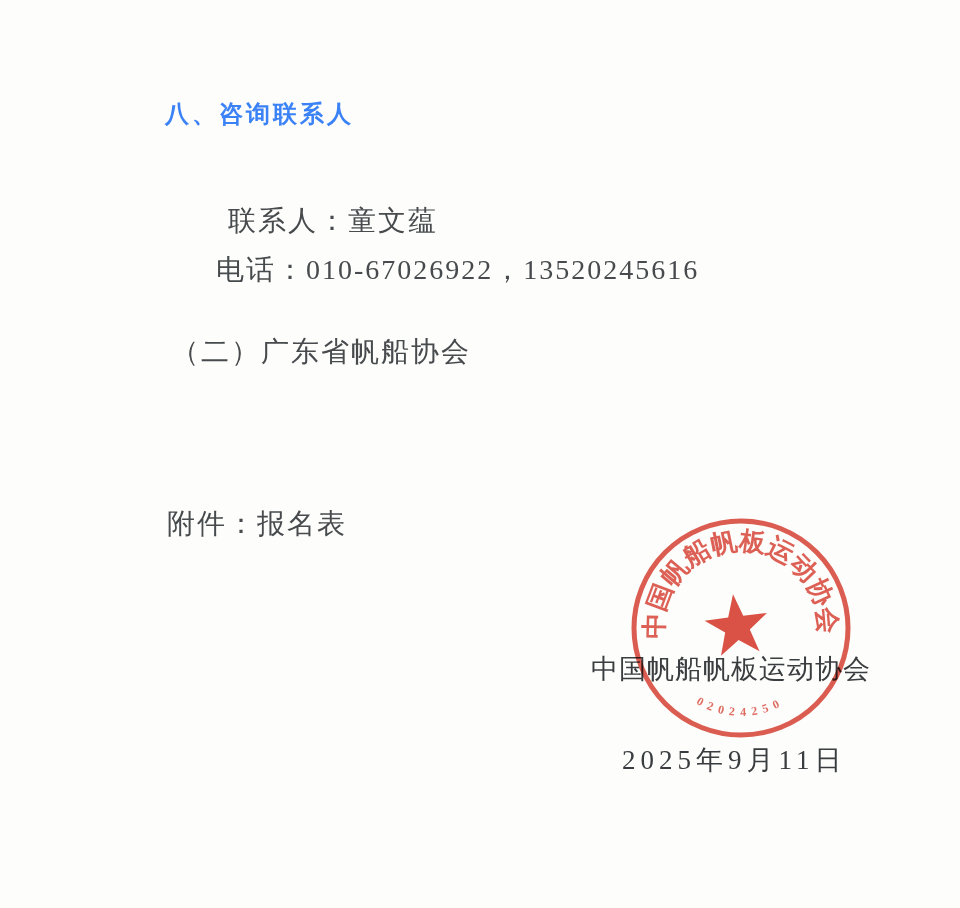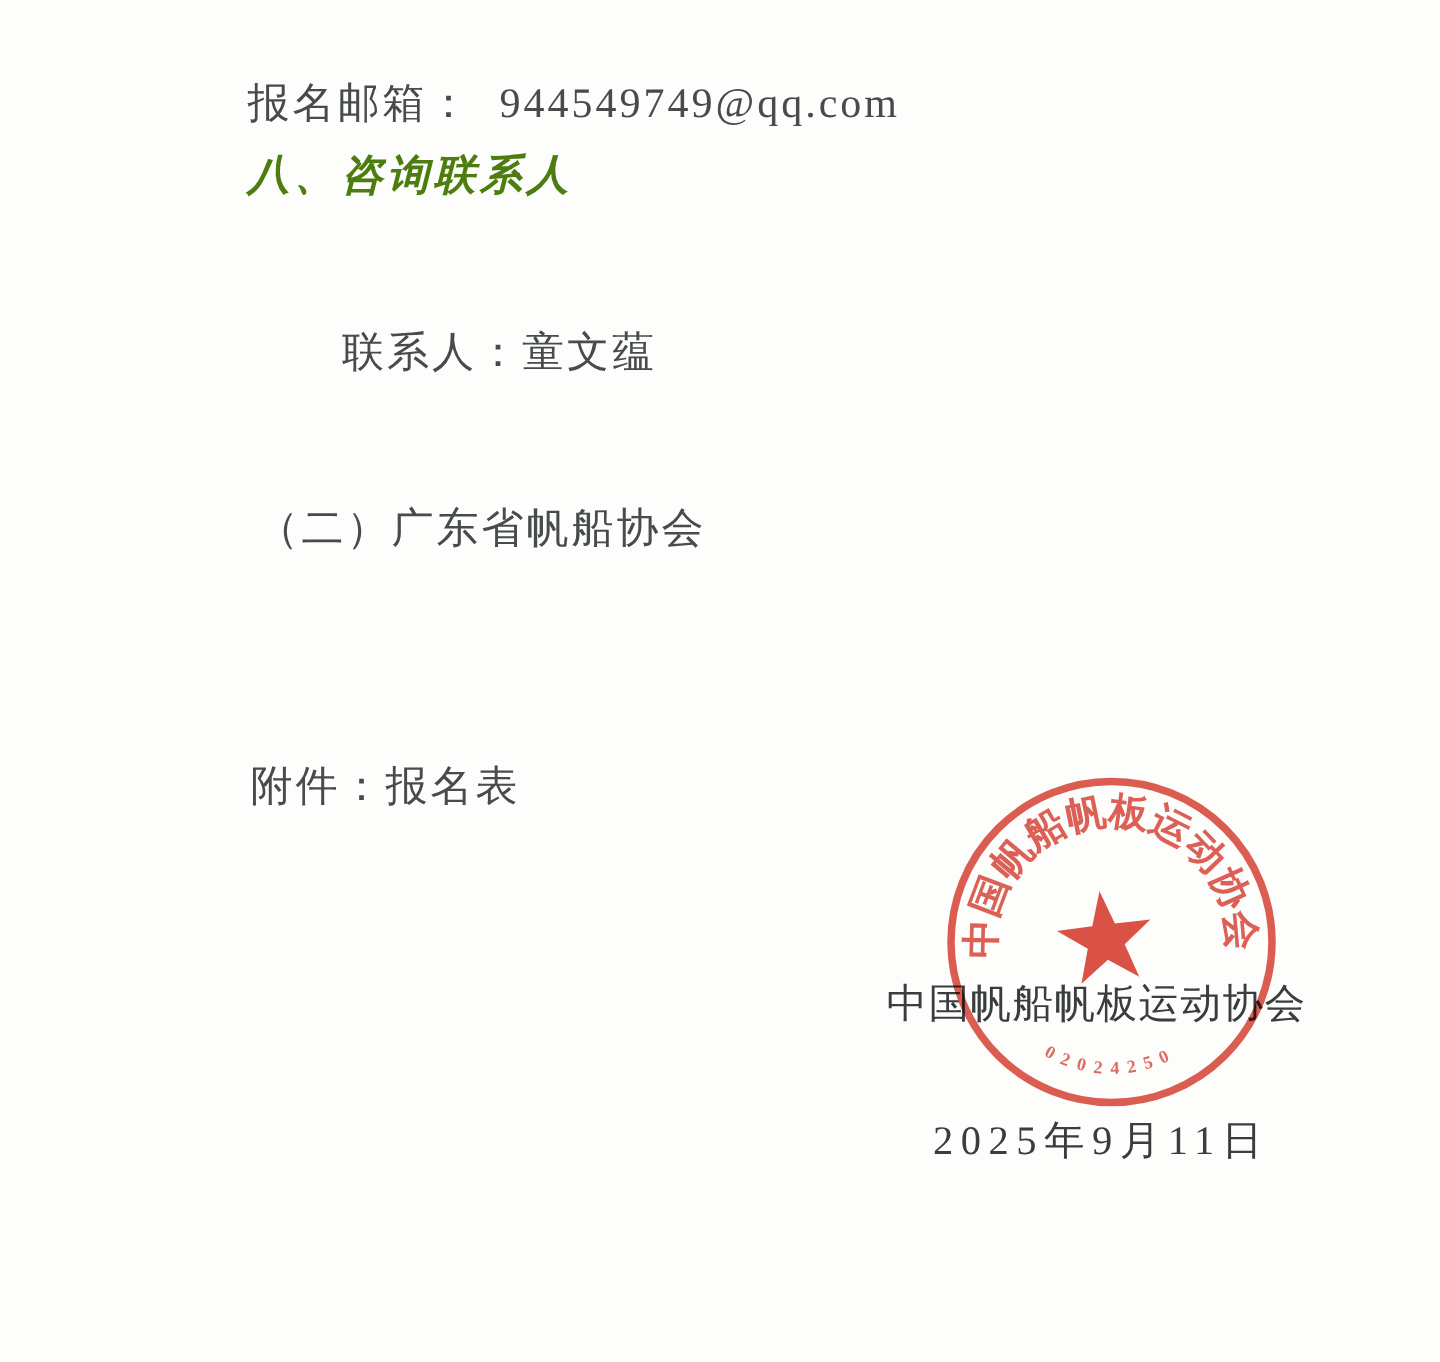--- a/index.html
+++ b/index.html
@@ -14,24 +14,23 @@
   .line {
     position: absolute;
     white-space: nowrap;
     font-size: 28px;
     letter-spacing: 2px;
     color: #474b4e;
   }
   .heading {
     font-family: "Liberation Sans", "DejaVu Sans", sans-serif;
     font-weight: bold;
-    font-size: 28px;
+    font-size: 24px;
     letter-spacing: 3px;
-    color: #4d7c0f;
-    font-style: italic;
+    color: #3b82f6;
   }
   .email-label { margin-right: 18px; }
   .sig { color: #3a3d3f; }
   .sig-org  { font-size: 27px; letter-spacing: 1px; }
   .sig-date { font-size: 27px; letter-spacing: 5px; }
   .stamp-svg {
     position: absolute;
     left: 610px;
     top: 495px;
     mix-blend-mode: multiply;
@@ -39,28 +38,28 @@
   .stamp-text {
     font-family: "Liberation Serif", "DejaVu Serif", serif;
     font-weight: bold;
   }
 </style>
 </head>
 <body>
 
 <div class="doc">
 
-  <div class="line" style="left:165px; top:50px;">
-    <span class="email-label">报名邮箱：</span><span>944549749@qq.com</span>
-  </div>
 
   <div class="line heading" style="left:165px; top:98px;">八、咨询联系人</div>
 
-  <div class="line" style="left:228px; top:202px;margin-top:14px;">
+  <div class="line" style="left:228px; top:202px;">
     <span>联系人：</span><span>童文蕴</span>
+  </div>
+  <div class="line" style="left:216px; top:251px;">
+    <span>电话：</span><span>010-67026922，13520245616</span>
   </div>
 
   <div class="line" style="left:171px; top:301px;margin-top:32px;">（二）广东省帆船协会</div>
 
   <div class="line" style="left:167px; top:490px;margin-top:15px;">
     <span>附件：</span><span>报名表</span>
   </div>
 
   <div class="line sig sig-org" style="left:591px; top:651px;">中国帆船帆板运动协会</div>
   <div class="line sig sig-date" style="left:622px; top:702px;margin-top:40px;">2025年9月11日</div>

